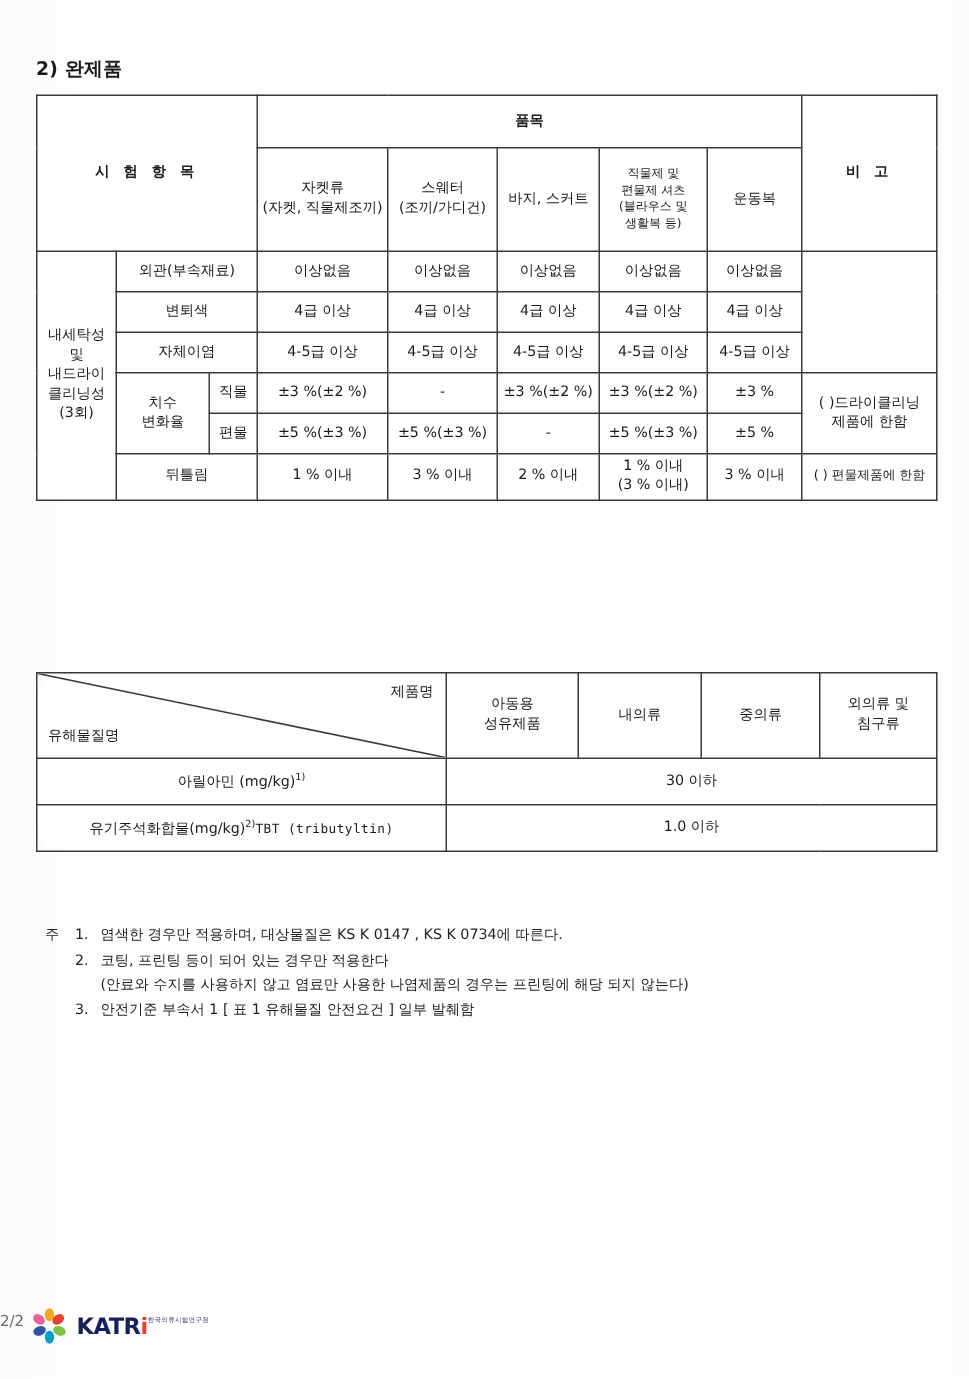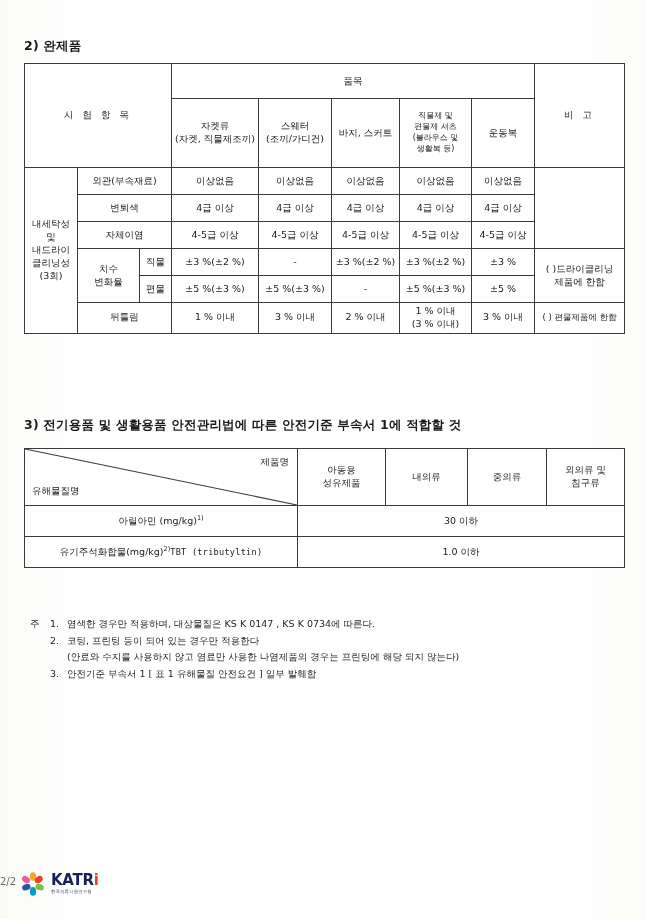--- a/index.html
+++ b/index.html
@@ -57,21 +57,21 @@
     word-break: keep-all;
   }
 
   
   #table-finished {
     left: 24px;
     top: 63px;
     width: 600px;
   }
   #table-finished td { height: 22px; }
-  .t1-h1 { height: 30px !important; font-size: 10px; }
+  .t1-h1 { height: 30px !important; font-size: 10px; font-weight: bold; }
   .t1-h2 { height: 64px !important; font-size: 9px; }
   .cell-testitem { font-size: 11px; letter-spacing: 3px; }
   .cell-bigo { font-size: 11px; letter-spacing: 3px; }
   .cell-group {
     font-size: 9.5px;
     line-height: 1.5;
   }
   .cell-sub { font-size: 9.5px; }
   .cell-remark { font-size: 9px; line-height: 1.7; }
   .two-line { line-height: 1.5; }
@@ -135,21 +135,21 @@
     left: 20px;
     top: 871px;
     display: flex;
     align-items: center;
     gap: 5px;
   }
   .logo-mark {
     width: 26px; height: 26px;
     position: relative;
   }
-  .logo-text-wrap { display: flex; flex-direction: column; line-height: 1; }
+  .logo-text-wrap { display: flex; line-height: 1; }
   .logo-word {
     font-size: 15px;
     font-weight: 700;
     color: #16205a;
     letter-spacing: -0.3px;
     position: relative;
   }
   .logo-word .dot-i { color: #e8412c; }
   .logo-sub {
     font-size: 4.4px;
@@ -286,21 +286,20 @@
         <td class="two-line">
           <div>1 % 이내</div>
           <div>(3 % 이내)</div>
         </td>
         <td>3 % 이내</td>
         <td class="cell-remark" style="font-size:8.5px">( ) 편물제품에 한함</td>
       </tr>
     </tbody>
   </table>
 
-  <div class="section-heading" id="heading-3">3) 전기용품 및 생활용품 안전관리법에 따른 안전기준 부속서 1에 적합할 것</div>
 
   <table class="doc-table" id="table-safety">
     <colgroup>
       <col style="width:273px">
       <col style="width:88px">
       <col style="width:82px">
       <col style="width:79px">
       <col style="width:78px">
     </colgroup>
     <tbody>

